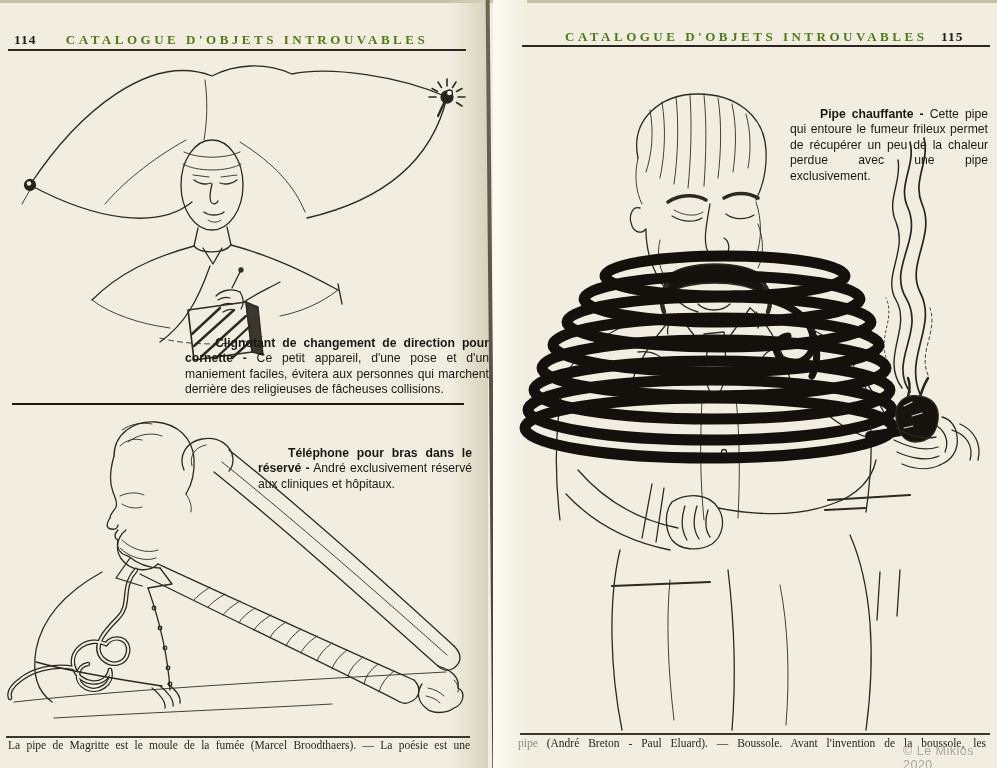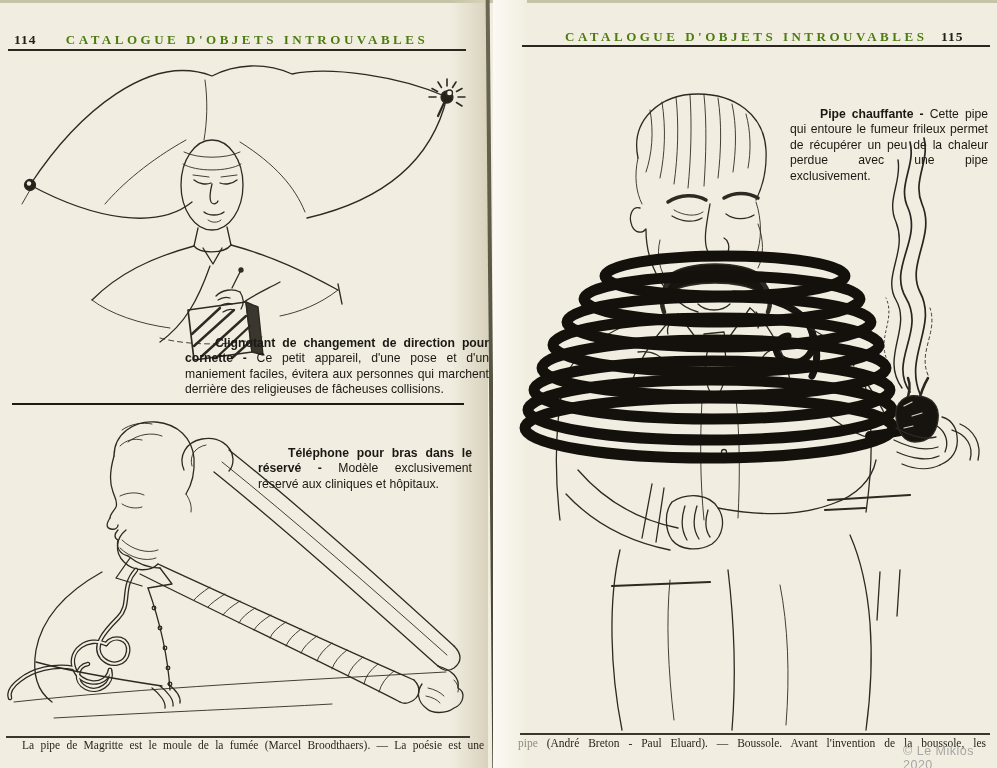--- a/index.html
+++ b/index.html
@@ -180,25 +180,25 @@
       <path d="M 100,160 C 64,180 40,206 34,238 C 30,262 36,280 50,290"></path>
       <path d="M 34,250 C 70,260 120,268 160,274"></path>
       <path d="M 150,276 C 158,282 164,290 163,296 M 158,274 C 166,280 172,288 171,294 M 166,272 C 174,278 179,285 178,291"></path>
       <path d="M 12,290 C 140,276 300,268 444,260" class="thin"></path>
       <path d="M 52,306 C 160,300 260,296 330,292" class="thin"></path>
     </g>
   </svg>
 
   <div class="caption" style="left:258px;top:446px;width:214px;">
     <b>Téléphone pour bras dans le réservé -</b>
-    <span>Modèle exclusivement réservé aux cliniques et hôpitaux.</span>
+    <span>André exclusivement réservé aux cliniques et hôpitaux.</span>
   </div>
 
   <div class="footer-rule" style="left:6px;top:736px;width:464px;"></div>
-  <div class="footer-text" style="left:22px;top:739px;width:462px;">La pipe de Magritte est le moule de la fumée (Marcel Broodthaers). — La poésie est une</div>
+  <div class="footer-text" style="left:8px;top:739px;width:462px;">La pipe de Magritte est le moule de la fumée (Marcel Broodthaers). — La poésie est une</div>
 
   <div class="header-title" style="left:565px;top:29px;width:345px;">CATALOGUE D'OBJETS INTROUVABLES</div>
   <div class="pagenum" style="left:941px;top:29px;">115</div>
   <div class="header-rule" style="left:522px;top:45px;width:468px;"></div>
 
   <div class="caption" style="left:790px;top:107px;width:198px;">
     <b>Pipe chauffante -</b>
     <span>Cette pipe qui entoure le fumeur frileux permet de récupérer un peu de la chaleur perdue avec une pipe exclusivement.</span>
   </div>
 

